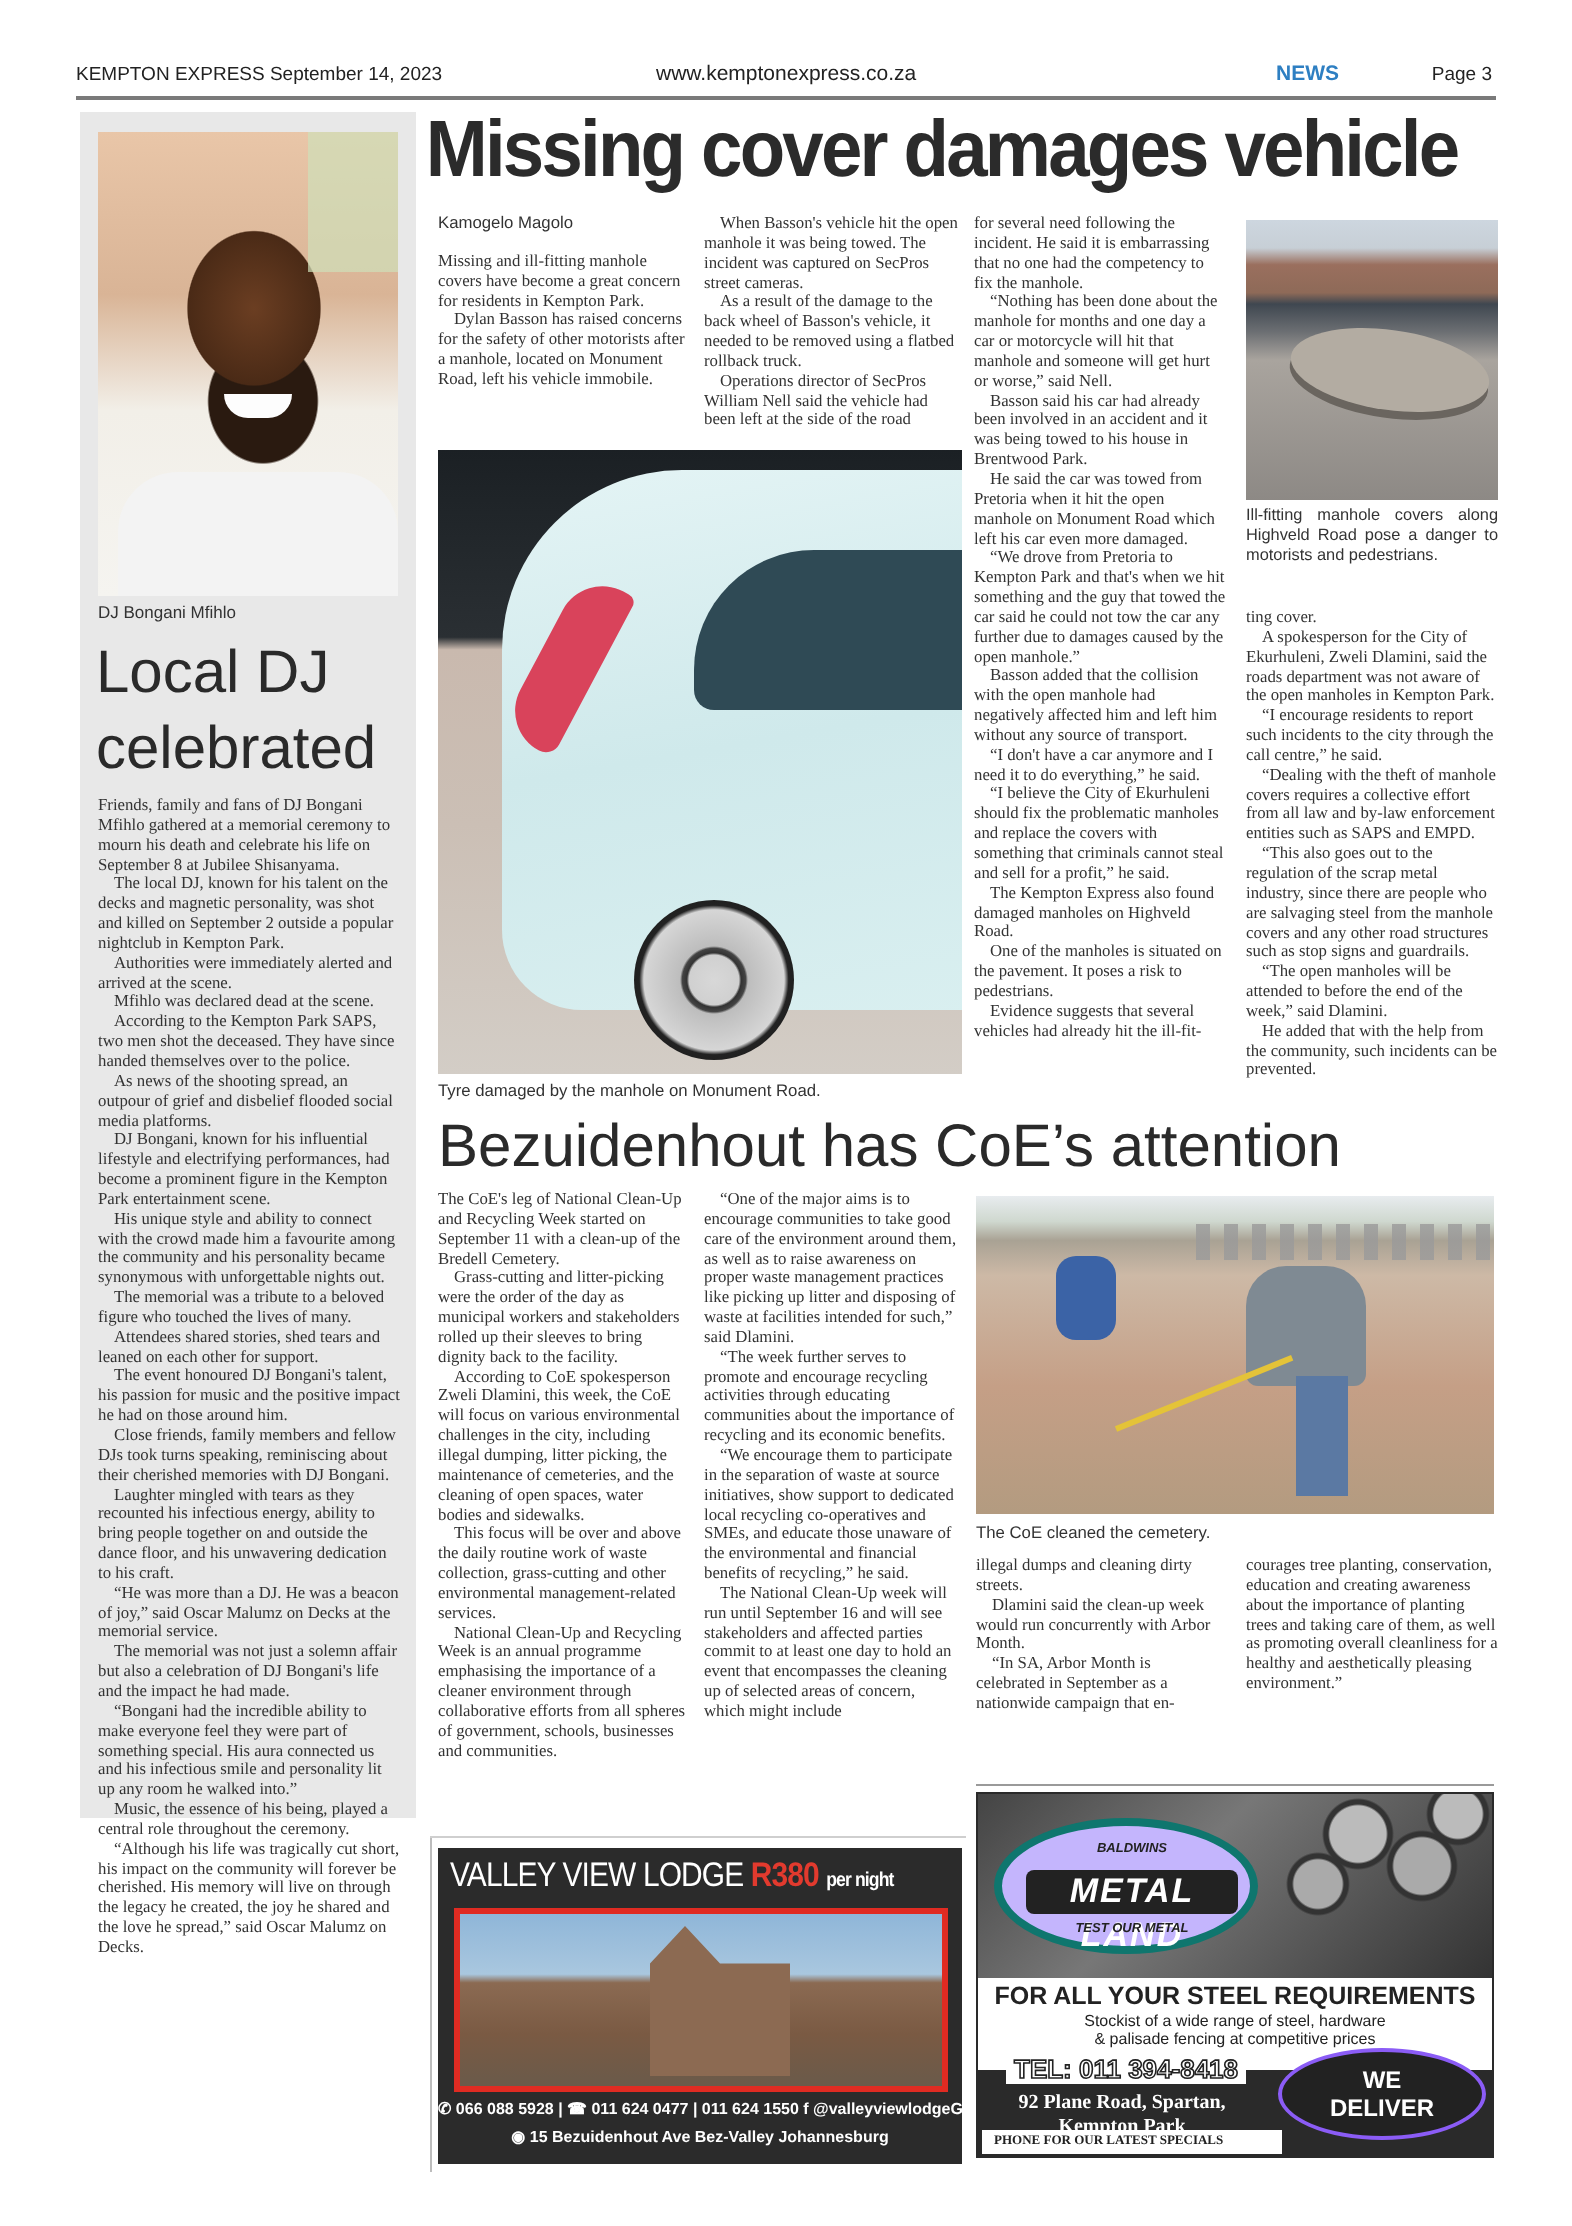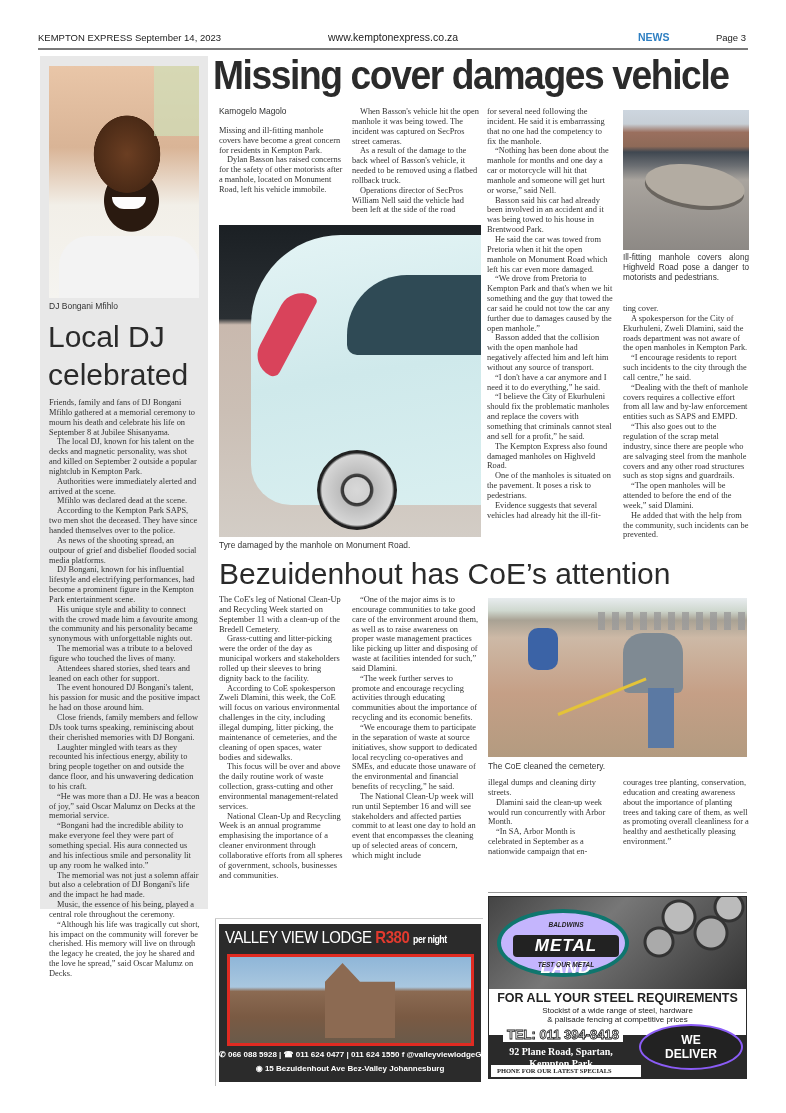--- a/index.html
+++ b/index.html
@@ -133,22 +133,22 @@
   <p>According to the Kempton Park SAPS, two men shot the deceased. They have since handed themselves over to the police.</p>
   <p>As news of the shooting spread, an outpour of grief and disbelief flooded social media platforms.</p>
   <p>DJ Bongani, known for his influential lifestyle and electrifying performances, had become a prominent figure in the Kempton Park entertainment scene.</p>
   <p>His unique style and ability to connect with the crowd made him a favourite among the community and his personality became synonymous with unforgettable nights out.</p>
   <p>The memorial was a tribute to a beloved figure who touched the lives of many.</p>
   <p>Attendees shared stories, shed tears and leaned on each other for support.</p>
   <p>The event honoured DJ Bongani's talent, his passion for music and the positive impact he had on those around him.</p>
   <p>Close friends, family members and fellow DJs took turns speaking, reminiscing about their cherished memories with DJ Bongani.</p>
   <p>Laughter mingled with tears as they recounted his infectious energy, ability to bring people together on and outside the dance floor, and his unwavering dedication to his craft.</p>
   <p>“He was more than a DJ. He was a beacon of joy,” said Oscar Malumz on Decks at the memorial service.</p>
+  <p>The memorial was not just a solemn affair but also a celebration of DJ Bongani's life and the impact he had made.</p>
   <p>“Bongani had the incredible ability to make everyone feel they were part of something special. His aura connected us and his infectious smile and personality lit up any room he walked into.”</p>
-  <p>The memorial was not just a solemn affair but also a celebration of DJ Bongani's life and the impact he had made.</p>
   <p>Music, the essence of his being, played a central role throughout the ceremony.</p>
   <p>“Although his life was tragically cut short, his impact on the community will forever be cherished. His memory will live on through the legacy he created, the joy he shared and the love he spread,” said Oscar Malumz on Decks.</p>
 </div>
 
 <div id="col1" class="abs body-text">
   <div class="byline">Kamogelo Magolo</div>
   <div style="height:9px"></div>
   <p class="first">Missing and ill-fitting manhole covers have become a great concern for residents in Kempton Park.</p>
   <p>Dylan Basson has raised concerns for the safety of other motorists after a manhole, located on Monument Road, left his vehicle immobile.</p>
 </div>

